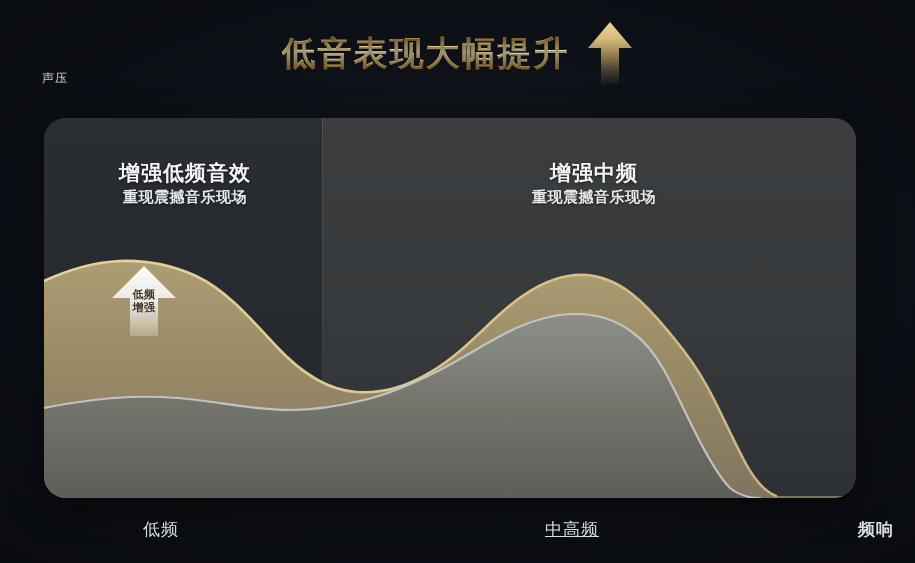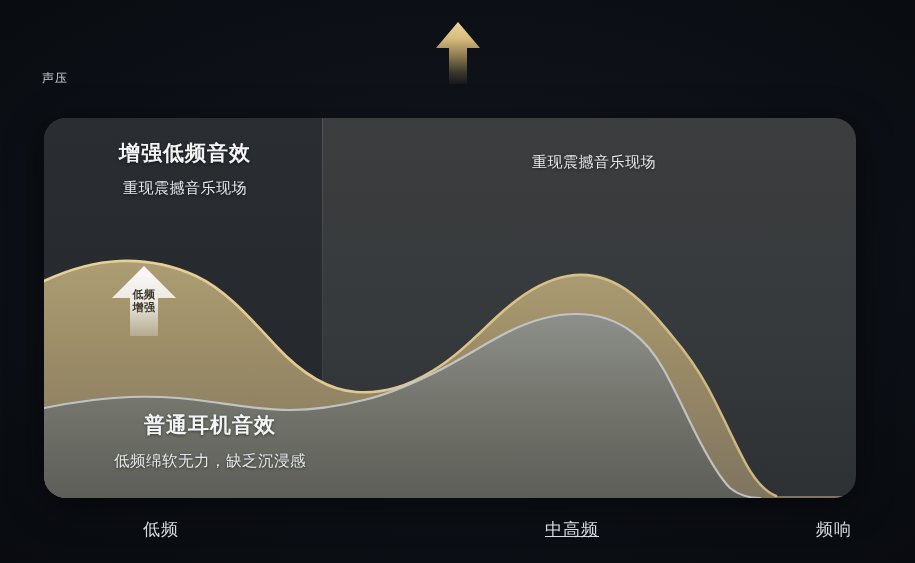--- a/index.html
+++ b/index.html
@@ -89,29 +89,29 @@
     color: #f2f4f6;
     text-shadow: 0 1px 3px rgba(0,0,0,0.55);
     pointer-events: none;
   }
   .caption .cap-title {
     font-size: 21px;
     font-weight: bold;
     letter-spacing: 1px;
     line-height: 1.25;
     display: block;
+    margin-top: 20px;
   }
   .caption .cap-sub {
     font-size: 15px;
-    font-weight: normal;
+    font-weight: bold;
     letter-spacing: 0.5px;
     line-height: 1.5;
     display: block;
     color: #e6e9ec;
-    margin-top: 11px;
   }
   #caption-left  { left: 16px;  top: 22px;  width: 250px; }
   #caption-right { left: 400px; top: 22px;  width: 300px; }
   #caption-base  { left: 16px;  top: 294px; width: 300px; }
   #caption-base .cap-sub { font-size: 15.5px; }
 
   
   #bass-badge {
     position: absolute;
     left: 64px; top: 146px;
@@ -134,28 +134,29 @@
   .x-label {
     position: absolute;
     top: 518px;
     font-size: 17px;
     color: #d8dce1;
     letter-spacing: 1px;
     white-space: nowrap;
   }
   #x-label-low  { left: 143px; }
   #x-label-mid  { left: 545px; text-decoration: underline; }
-  #x-label-resp { left: 816px; }
+  #x-label-resp { left: 858px; font-weight: bold; }
 </style>
 </head>
 <body>
 
 <div id="stage">
 
   <div id="headline">
+    <div id="headline-text">低音表现大幅提升</div>
     <svg id="headline-arrow" width="48" height="66" viewBox="0 0 48 66">
       <defs>
         <linearGradient id="goldArrow" x1="0" y1="0" x2="0" y2="1">
           <stop offset="0%" stop-color="#e9d29a"></stop>
           <stop offset="26%" stop-color="#d9bd7e"></stop>
           <stop offset="55%" stop-color="#8d7a4d"></stop>
           <stop offset="80%" stop-color="#3e3a2e"></stop>
           <stop offset="100%" stop-color="#15171c"></stop>
         </linearGradient>
       </defs>
@@ -236,26 +237,23 @@
         <span>增强</span>
       </div>
     </div>
 
     <div id="caption-left" class="caption">
       <span class="cap-title">增强低频音效</span>
       <span class="cap-sub">重现震撼音乐现场</span>
     </div>
 
     <div id="caption-right" class="caption">
+      <span class="cap-title">增强中频</span>
       <span class="cap-sub">重现震撼音乐现场</span>
     </div>
 
-    <div id="caption-base" class="caption">
-      <span class="cap-title">普通耳机音效</span>
-      <span class="cap-sub">低频绵软无力，缺乏沉浸感</span>
-    </div>
   </div>
 
   <div class="x-label" id="x-label-low">低频</div>
   <div class="x-label" id="x-label-mid">中高频</div>
   <div class="x-label" id="x-label-resp">频响</div>
 
 </div>
 
 </body></html>

